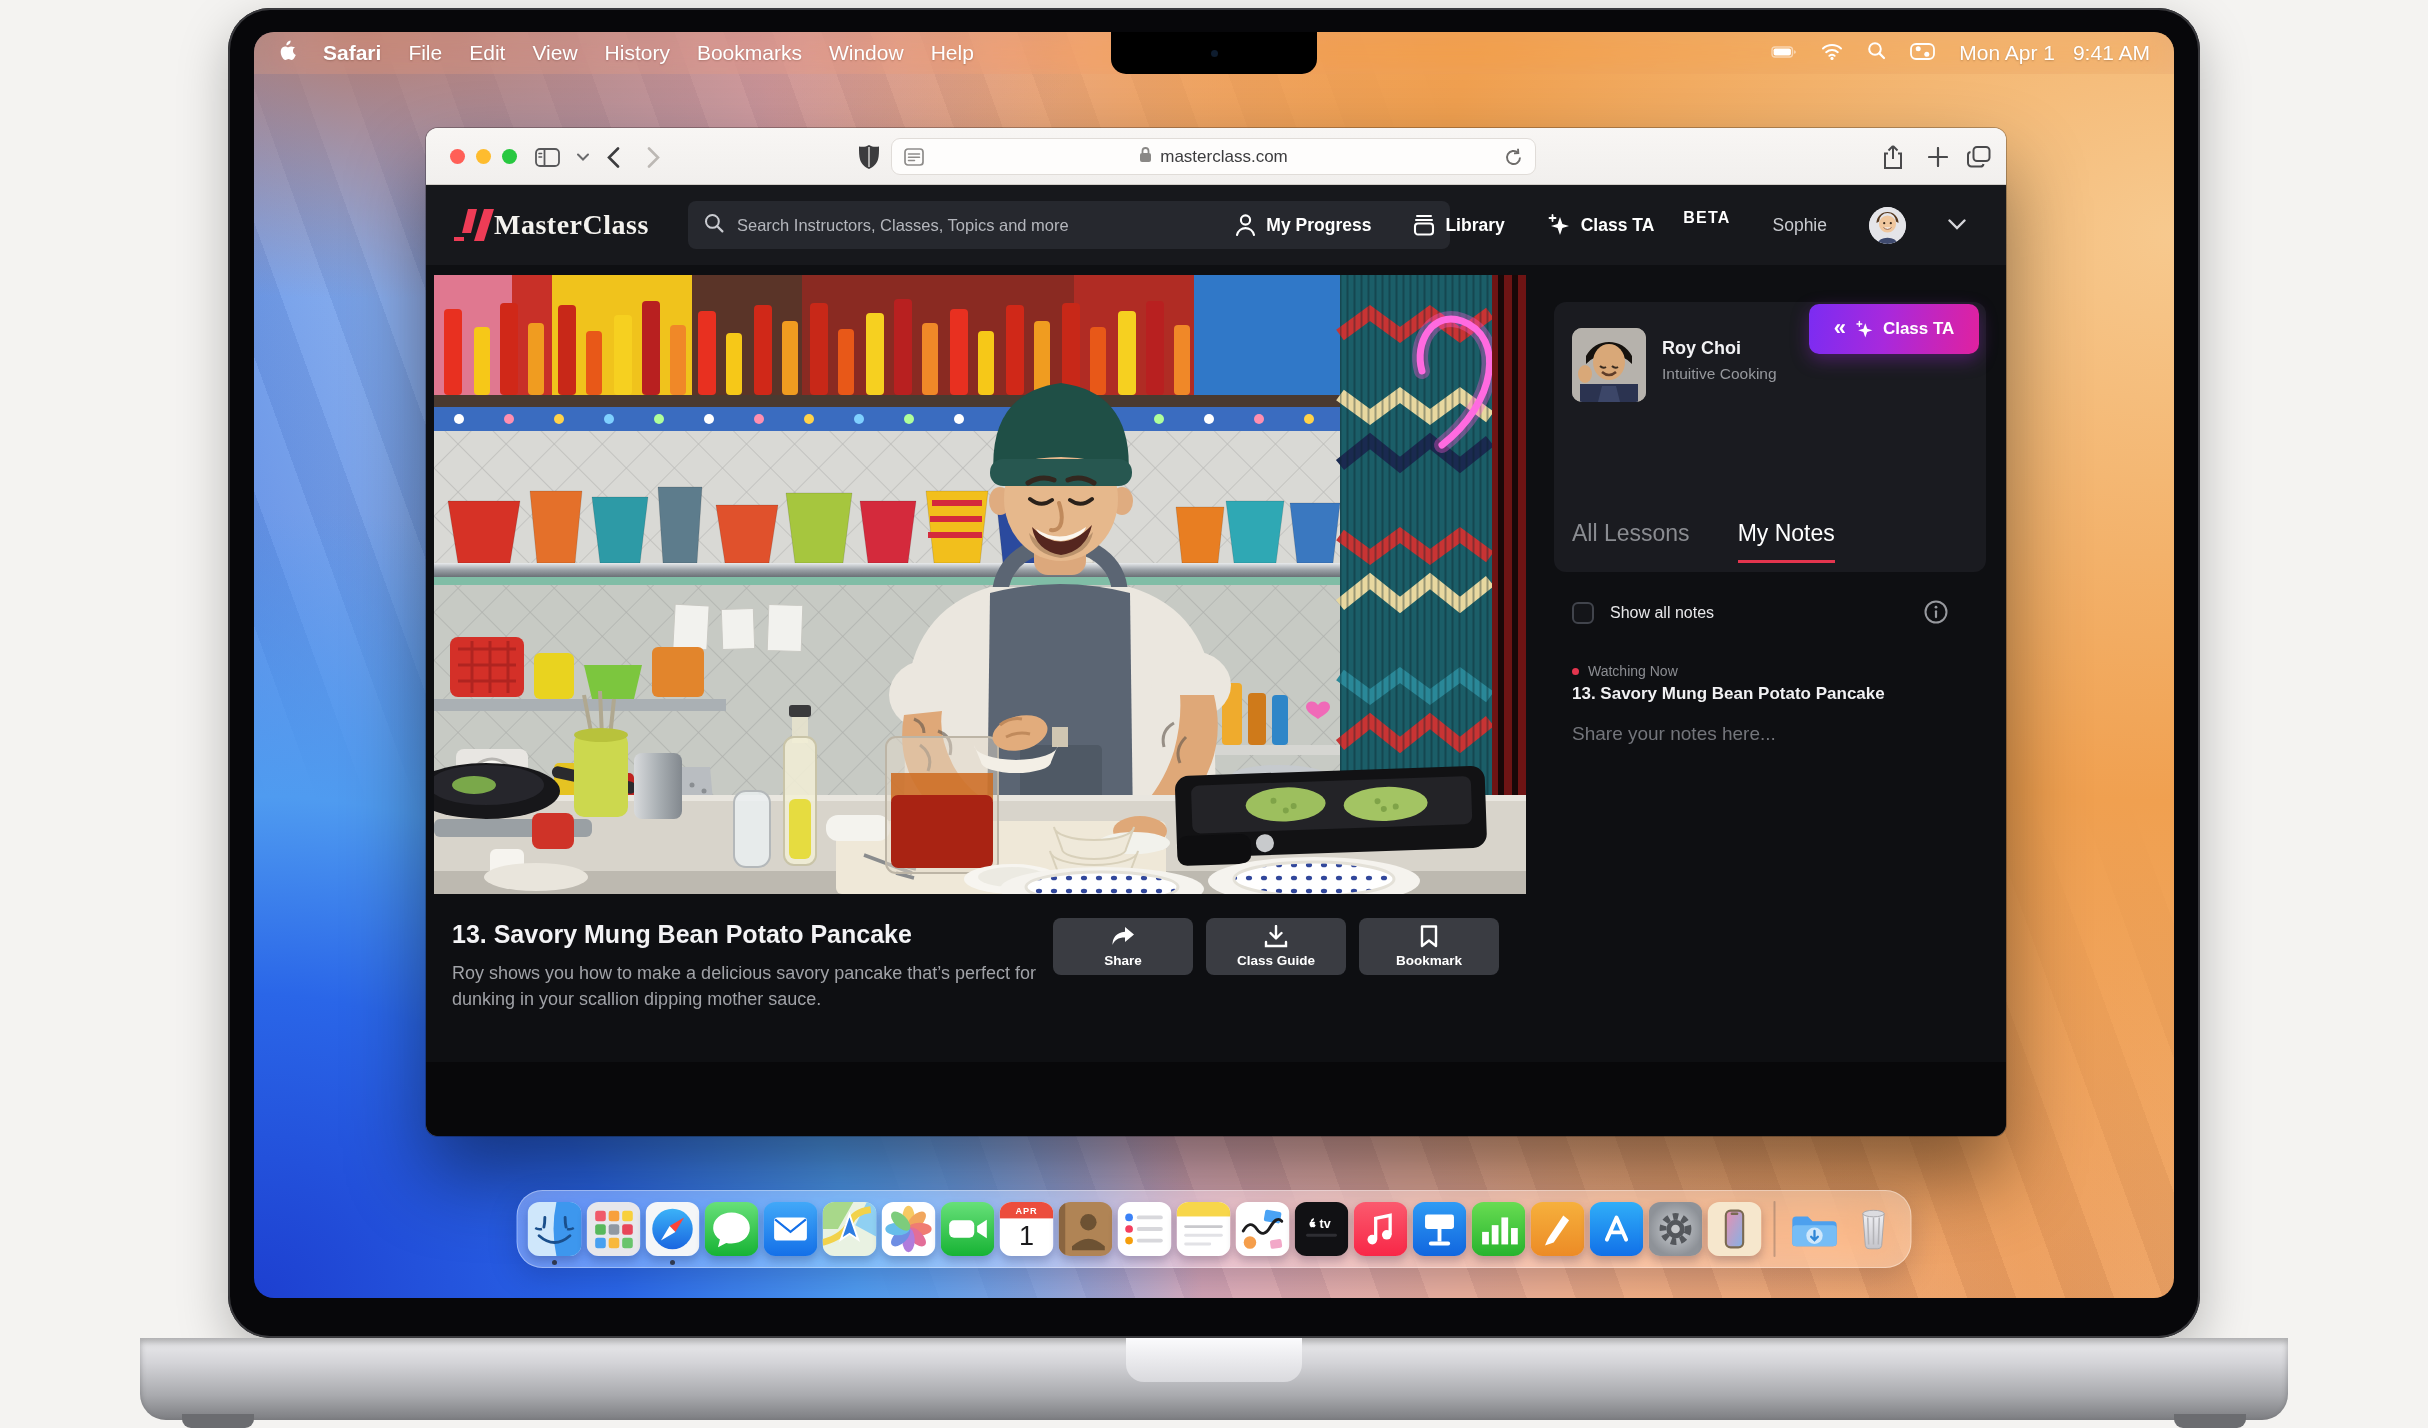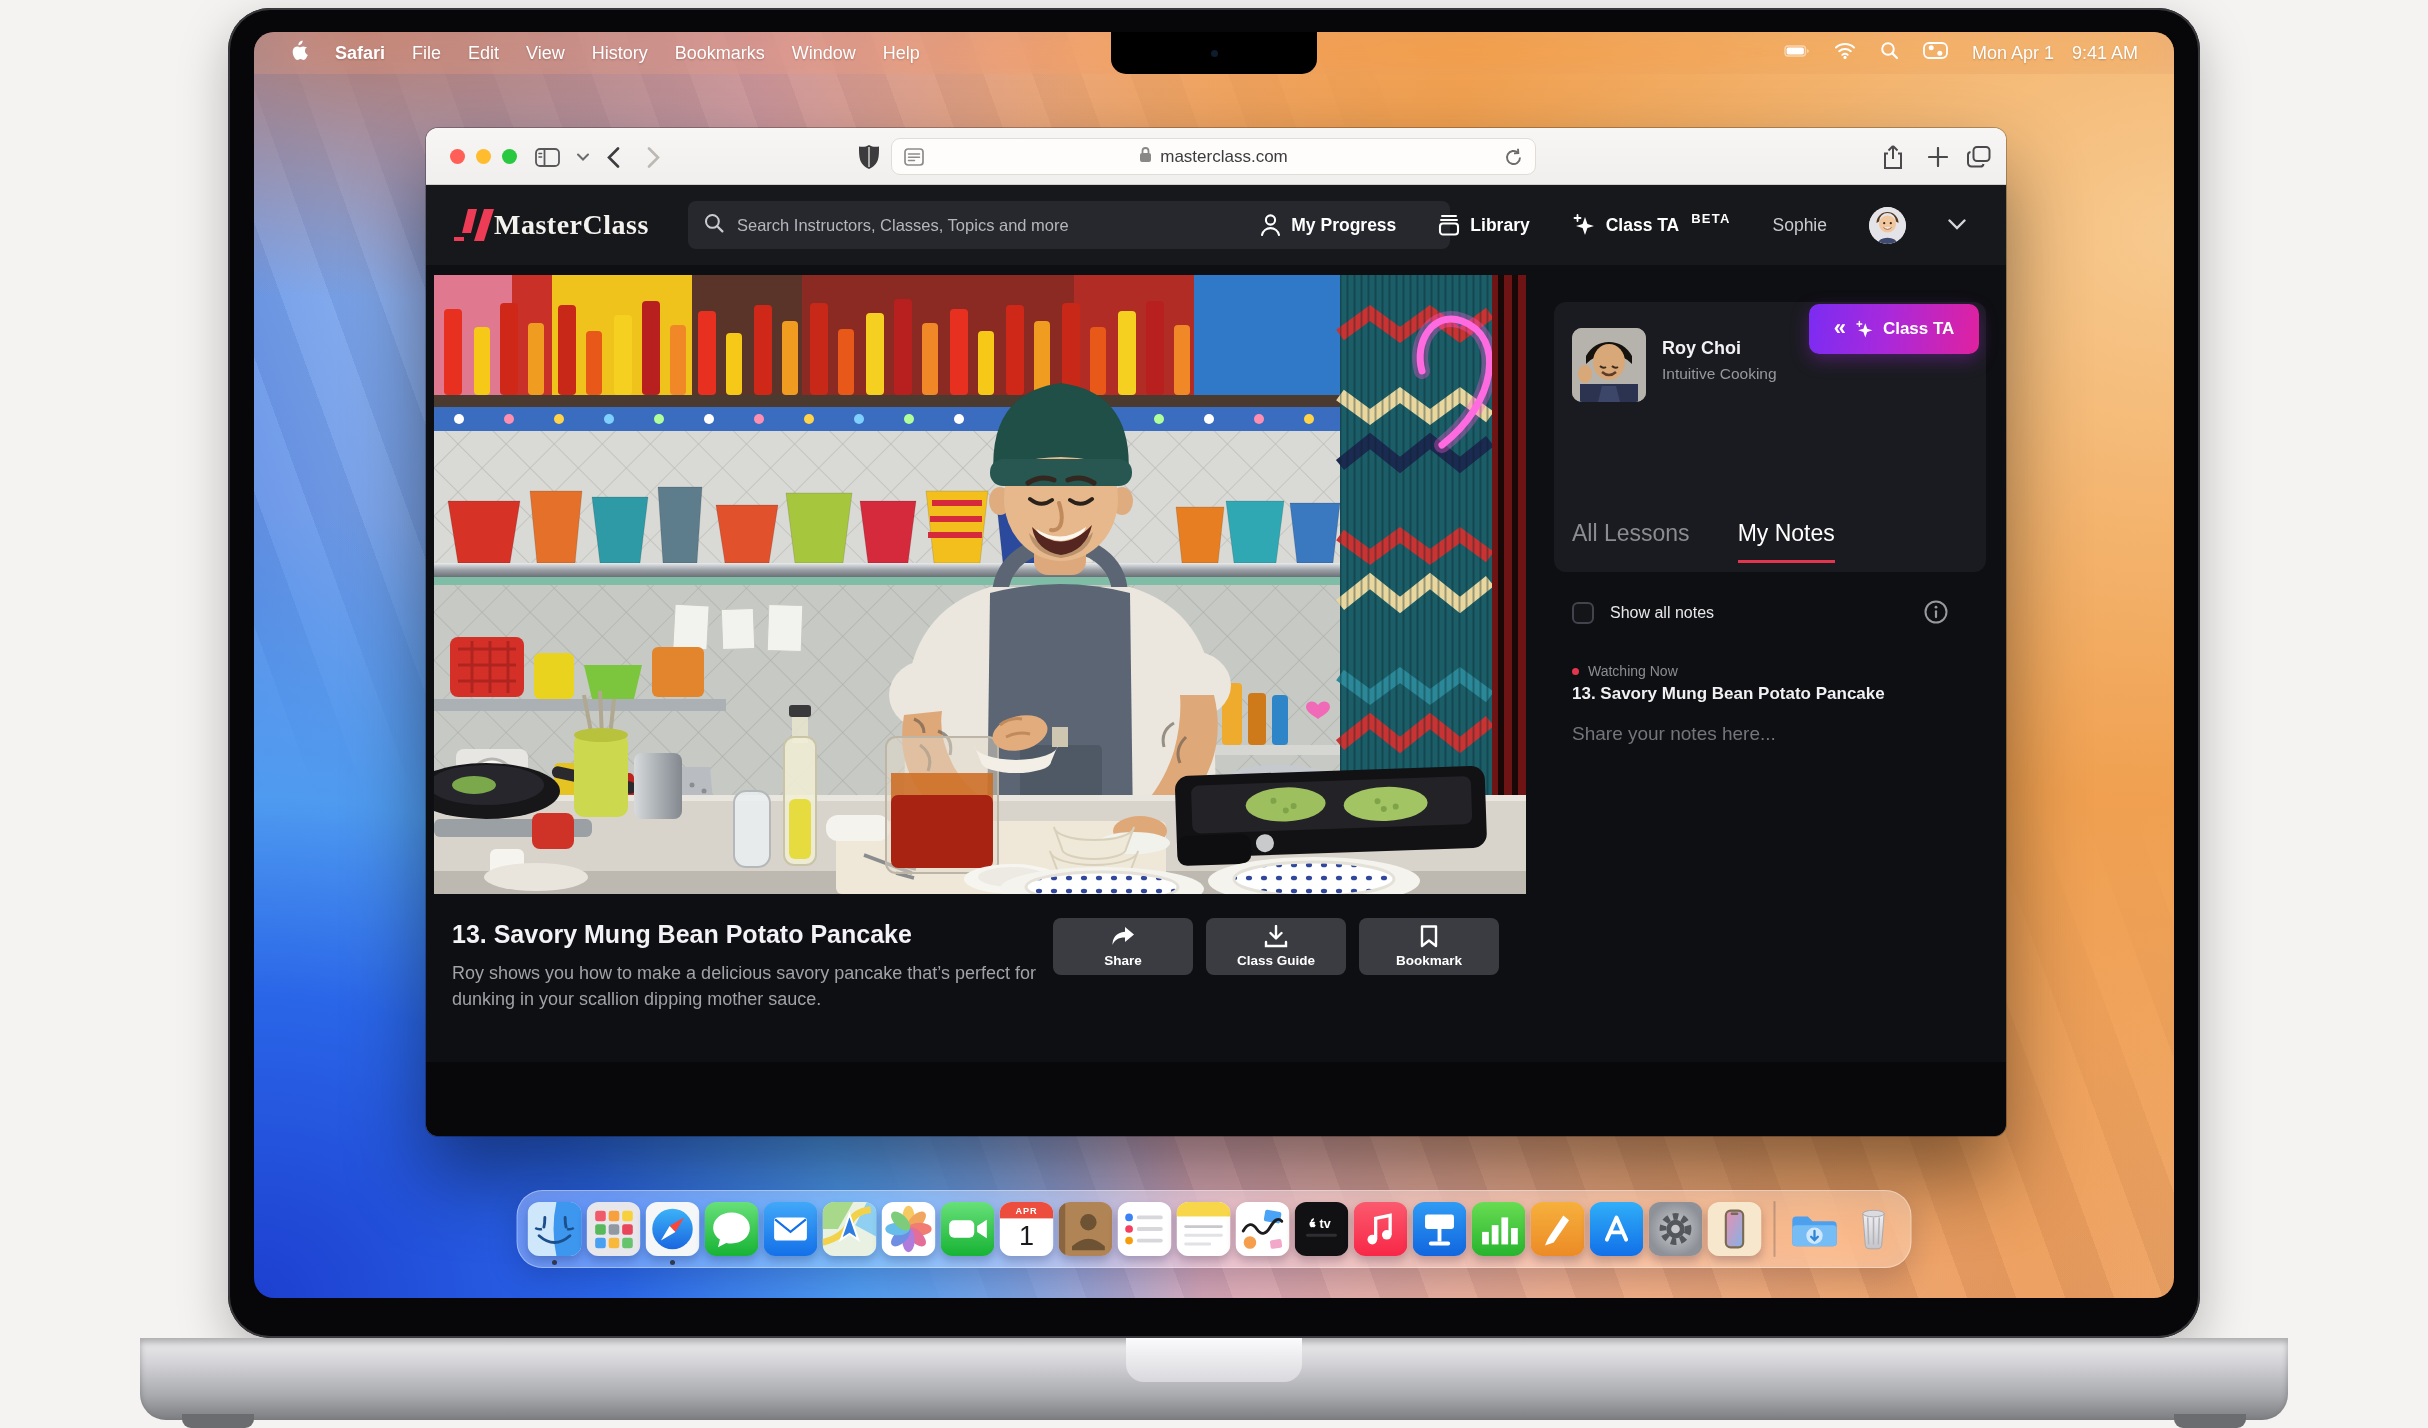--- a/index.html
+++ b/index.html
@@ -12,21 +12,21 @@
  radial-gradient(60% 34% at 6% 0%, rgba(186,118,96,.85), rgba(186,118,96,0) 62%),
  radial-gradient(95% 120% at 0% 100%, #1d3fd0 0%, #2a66e8 20%, #4f9bf0 33%, rgba(120,180,240,0) 52%),
  radial-gradient(120% 140% at 100% 16%, #f7c98e 0%, #f0a050 32%, rgba(240,160,80,0) 62%),
  repeating-linear-gradient(70deg, rgba(255,255,255,.05) 0 46px, rgba(20,30,80,.05) 46px 92px),
  linear-gradient(70deg,#3f74e0 0%,#7fa8ec 20%,#d9a8b8 40%,#eda87e 58%,#ec9c5c 75%,#f2b478 100%)}
 .base{position:absolute;left:140px;top:1338px;width:2148px;height:82px;border-radius:0 0 26px 26px;
 background:linear-gradient(#ececee,#d4d4d8 30%,#a9aaae 70%,#7c7d81);box-shadow:inset 0 4px 6px rgba(0,0,0,.28)}
 .baselip{position:absolute;left:50%;top:0;transform:translateX(-50%);width:176px;height:44px;border-radius:0 0 18px 18px;background:linear-gradient(#fbfbfd,#d9d9dd)}
 .foot{position:absolute;top:1414px;width:72px;height:14px;border-radius:0 0 9px 9px;background:#6b6c70}
 
-.menubar{position:absolute;left:0;top:0;right:0;height:42px;display:flex;align-items:center;justify-content:space-between;padding:0 36px;color:#fff;font-size:18px;background:rgba(220,165,135,.28);backdrop-filter:blur(22px) saturate(1.4);text-shadow:0 1px 2px rgba(70,35,20,.28);z-index:5}
+.menubar{position:absolute;left:0;top:0;right:0;height:42px;display:flex;align-items:center;justify-content:space-between;padding:0 24px;color:#fff;font-size:21px;background:rgba(220,165,135,.28);backdrop-filter:blur(22px) saturate(1.4);text-shadow:0 1px 2px rgba(70,35,20,.28);z-index:5}
 .mbl,.mbr{display:flex;align-items:center}
 .mbl{gap:27px}.mbr{gap:24px}
 .mb-item{font-weight:500;cursor:default}
 .mb-item.b{font-weight:700}
 .notch{position:absolute;left:50%;top:0;transform:translateX(-50%);width:206px;height:42px;background:#000;border-radius:0 0 15px 15px;z-index:6;display:flex;align-items:center;justify-content:center}
 .cam{width:7px;height:7px;border-radius:50%;background:#0e1c2e}
 
 .window{position:absolute;left:172px;top:96px;width:1580px;height:1008px;border-radius:12px;overflow:hidden;box-shadow:0 40px 80px rgba(0,0,0,.45), 0 0 0 1px rgba(0,0,0,.25);background:#f5f3f1;z-index:4}
 .toolbar{position:absolute;left:0;top:0;right:0;height:57px;background:linear-gradient(#f8f6f4,#f1efed);border-bottom:1px solid #d2cec9}
 .tl{position:absolute;top:21px;width:15px;height:15px;border-radius:50%}
@@ -35,21 +35,21 @@
 
 .page{position:absolute;left:0;top:57px;width:1580px;height:951px;background:#0e0f12}
 .mchead{position:absolute;left:0;top:0;right:0;height:80px;background:#17181c}
 .brand{position:absolute;left:28px;top:0;height:80px;display:flex;align-items:center;cursor:pointer}
 .brandtxt{font-family:"Liberation Serif",serif;font-weight:700;font-size:28px;color:#f4f2ee;letter-spacing:.5px}
 .srch{position:absolute;left:262px;top:16px;width:762px;height:48px;background:#26282e;border-radius:8px;display:flex;align-items:center;padding:0 16px;gap:13px}
 .srch input{flex:1;background:transparent;border:none;outline:none;color:#d8dade;font-size:16.5px;font-family:"Liberation Sans",sans-serif}
 .srch input::placeholder{color:#b4b6bc}
 .mcnav{position:absolute;right:40px;top:0;height:80px;display:flex;align-items:center;gap:42px;color:#fff}
 .nitem{display:flex;align-items:center;gap:10px;font-size:17.5px;font-weight:700;cursor:pointer;white-space:nowrap}
-.beta{font-size:13px;letter-spacing:1.2px;font-weight:700;position:relative;top:-7px;margin-left:2px}
+.beta{font-size:16px;letter-spacing:1.2px;font-weight:700;position:relative;top:-7px;margin-left:19px}
 .uname{color:#c9cbd0;font-weight:400;font-size:17.5px}
 .uavatar{width:37px;height:37px;border-radius:50%;background:#e4e4e8;overflow:hidden}
 
 .video{position:absolute;left:8px;top:90px;width:1092px;height:619px;background:#000;overflow:hidden}
 .video svg{display:block;width:100%;height:100%}
 
 .card{position:absolute;left:1128px;top:117px;width:432px;height:270px;background:#1a1b20;border-radius:12px}
 .iavatar{position:absolute;left:18px;top:26px;width:74px;height:74px;border-radius:10px;overflow:hidden;background:#b3afa9}
 .iname{position:absolute;left:108px;top:36px;font-size:18px;font-weight:700;color:#f2f2f4}
 .iclass{position:absolute;left:108px;top:63px;font-size:15.5px;color:#96989d}

